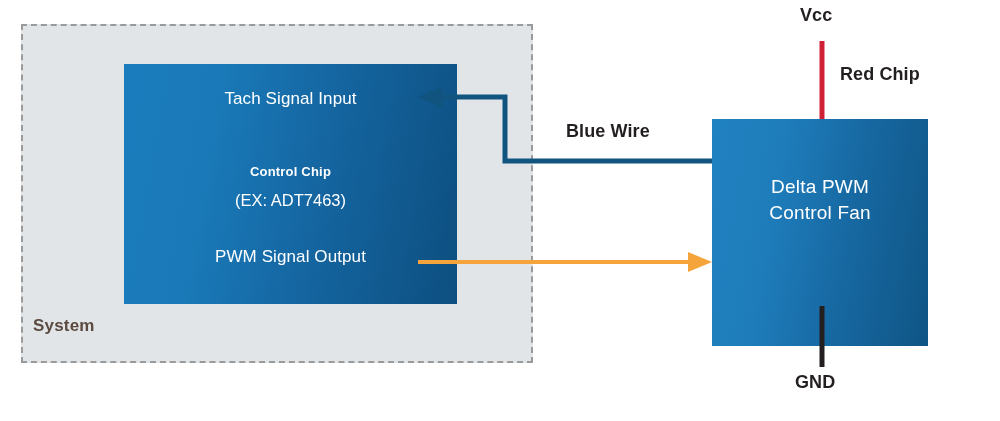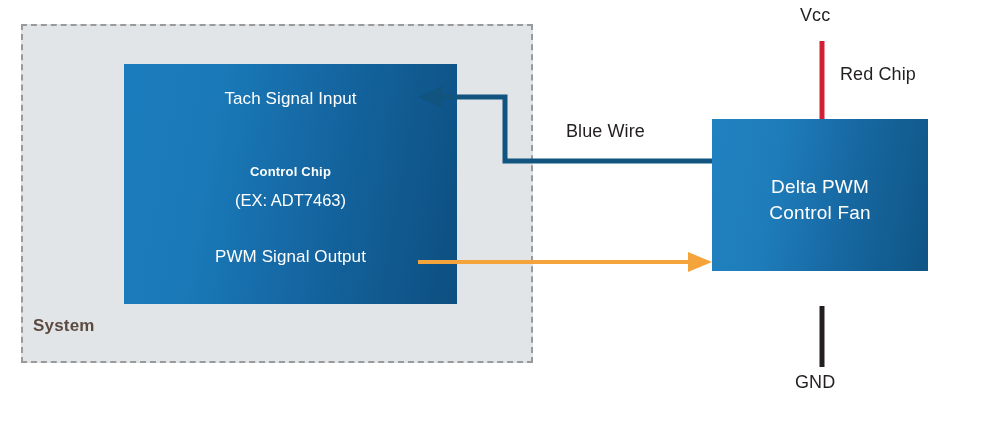--- a/index.html
+++ b/index.html
@@ -47,21 +47,21 @@
   #control-chip {
     left: 124px;
     top: 64px;
     width: 333px;
     height: 240px;
   }
   #fan-block {
     left: 712px;
     top: 119px;
     width: 216px;
-    height: 152px;
+    height: 227px;
     background: linear-gradient(100deg, #2182c1 0%, #1e7cba 30%, #16669f 65%, #0f5585 100%);
   }
 
   .block-text {
     position: absolute;
     left: 0;
     width: 100%;
     text-align: center;
     color: #ffffff;
     white-space: nowrap;
@@ -104,21 +104,21 @@
     top: 0;
     width: 1000px;
     height: 421px;
     pointer-events: none;
   }
 
   
   .wire-label {
     position: absolute;
     font-size: 18px;
-    font-weight: normal;
+    font-weight: bold;
     color: #231f20;
     white-space: nowrap;
     letter-spacing: 0.1px;
   }
   #blue-wire-label  { left: 566px; top: 121px; }
   #yellow-wire-label{ left: 551px; top: 225px; }
   #red-wire-label   { left: 840px; top: 64px;  }
   #black-wire-label { left: 840px; top: 317px; }
   #vcc-label        { left: 800px; top: 5px;   }
   #gnd-label        { left: 795px; top: 372px; }

